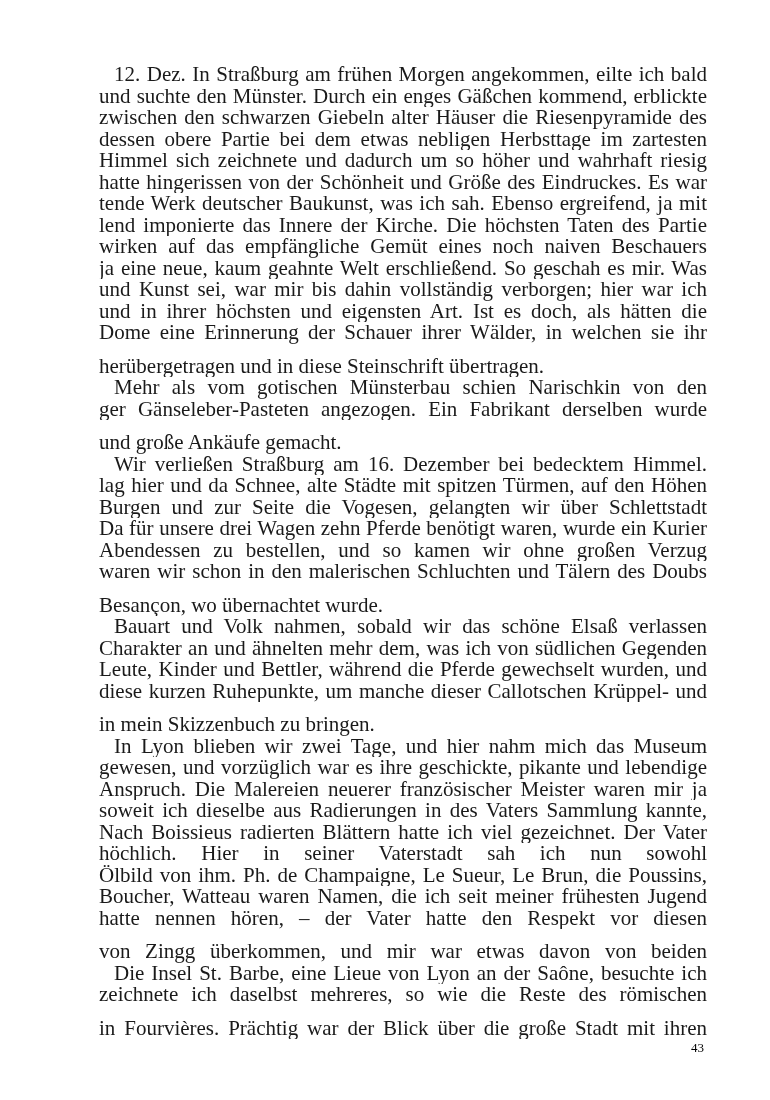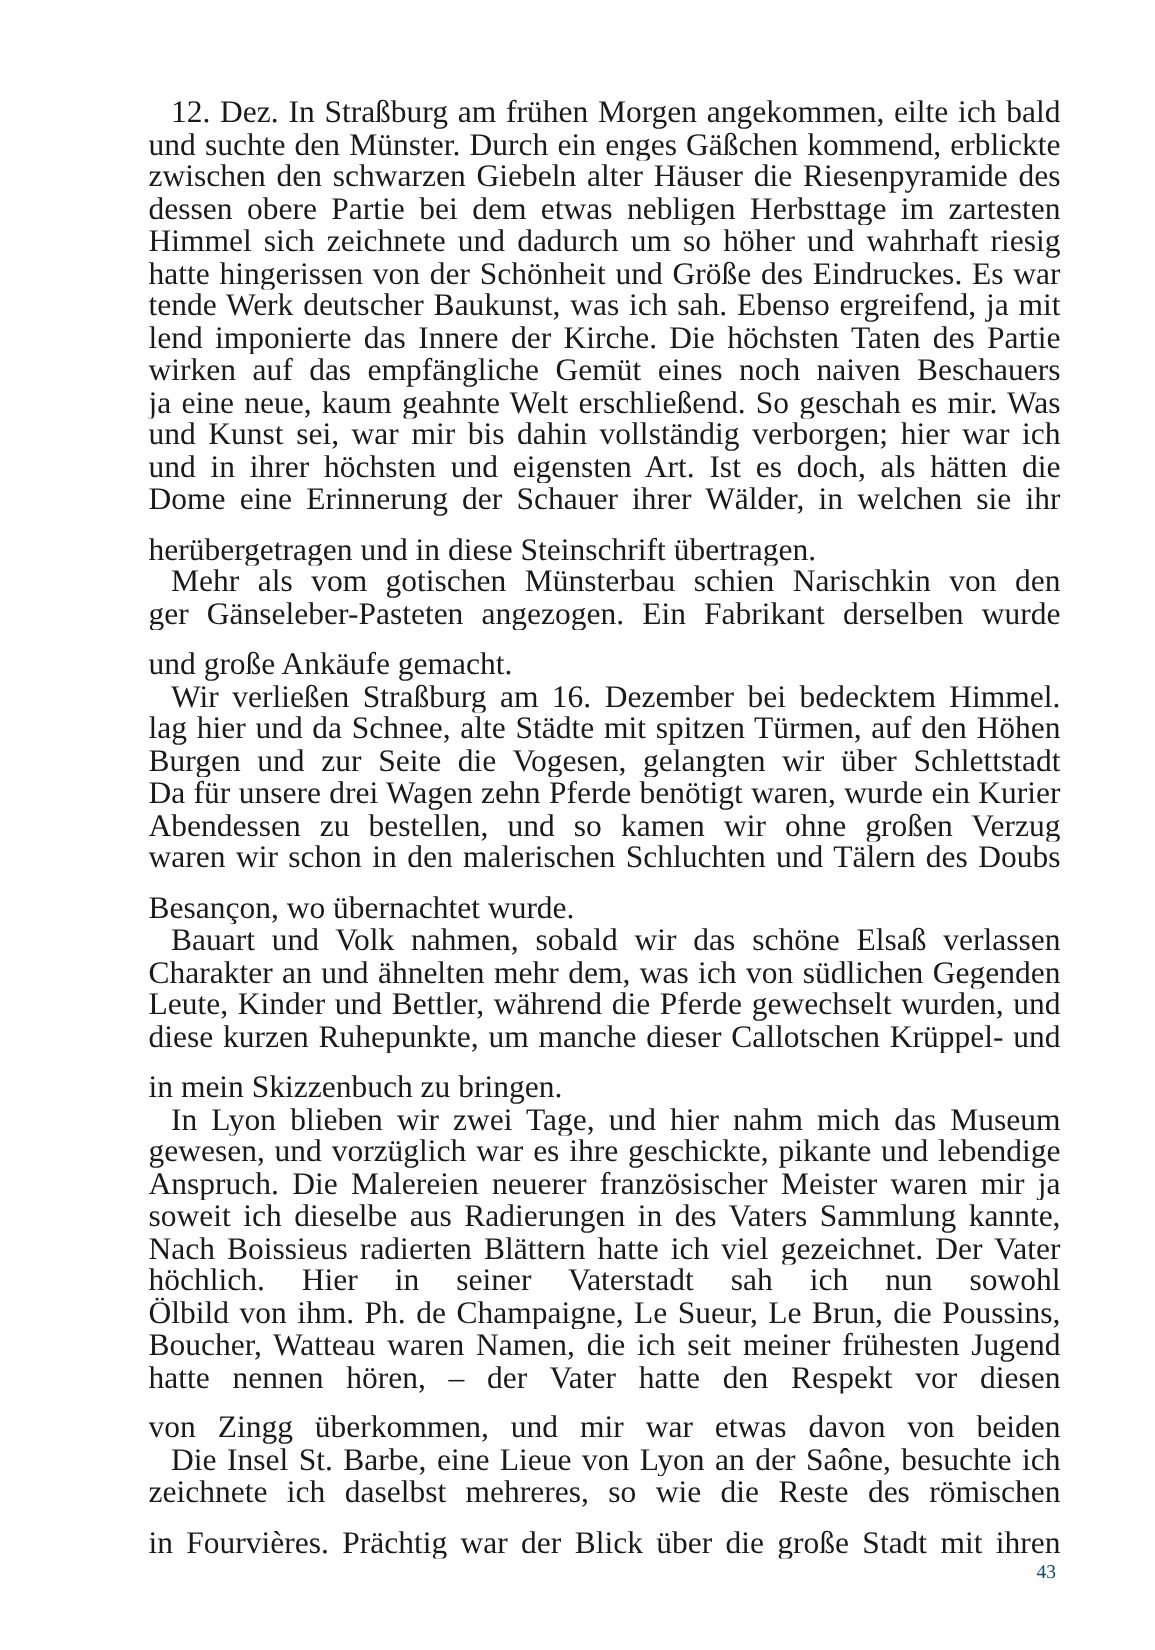--- a/index.html
+++ b/index.html
@@ -48,21 +48,21 @@
   .line.para-last {
     text-align-last: left;
     margin-top: 12px;
   }
   .page-number {
     position: absolute;
     right: 66px;
     top: 1040px;
     font-size: 13px;
     line-height: 16px;
-    color: #0c4a6e;
+    color: #000000;
     text-align: right;
   }
 </style>
 </head>
 <body>
 
 <div class="page">
   <div class="text-block" id="text-block">
       <div class="paragraph">
         <div class="line para-first">12. Dez. In Straßburg am frühen Morgen angekommen, eilte ich bald aus dem Hotel</div>

